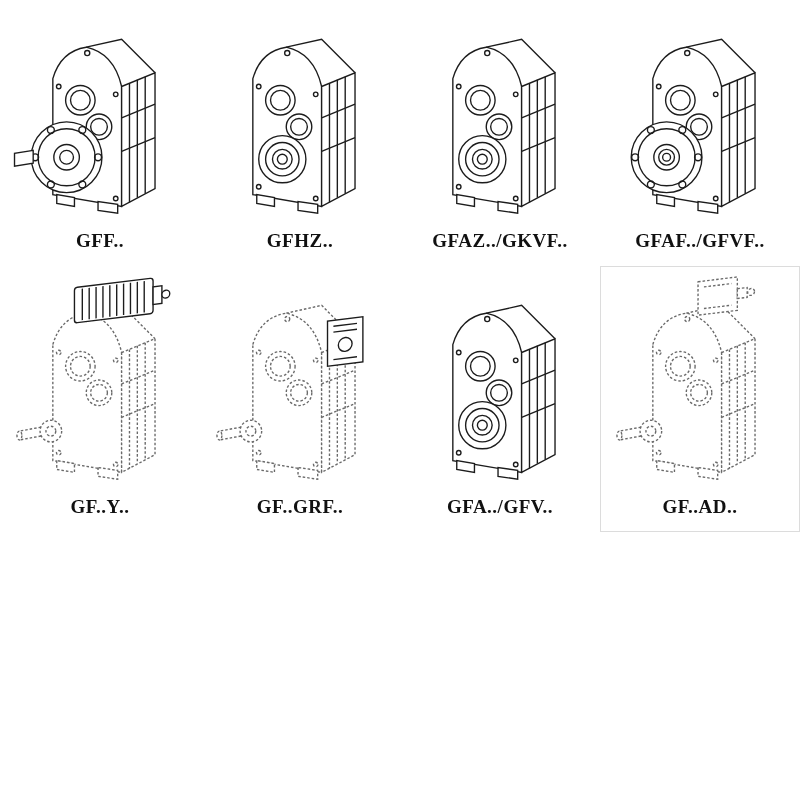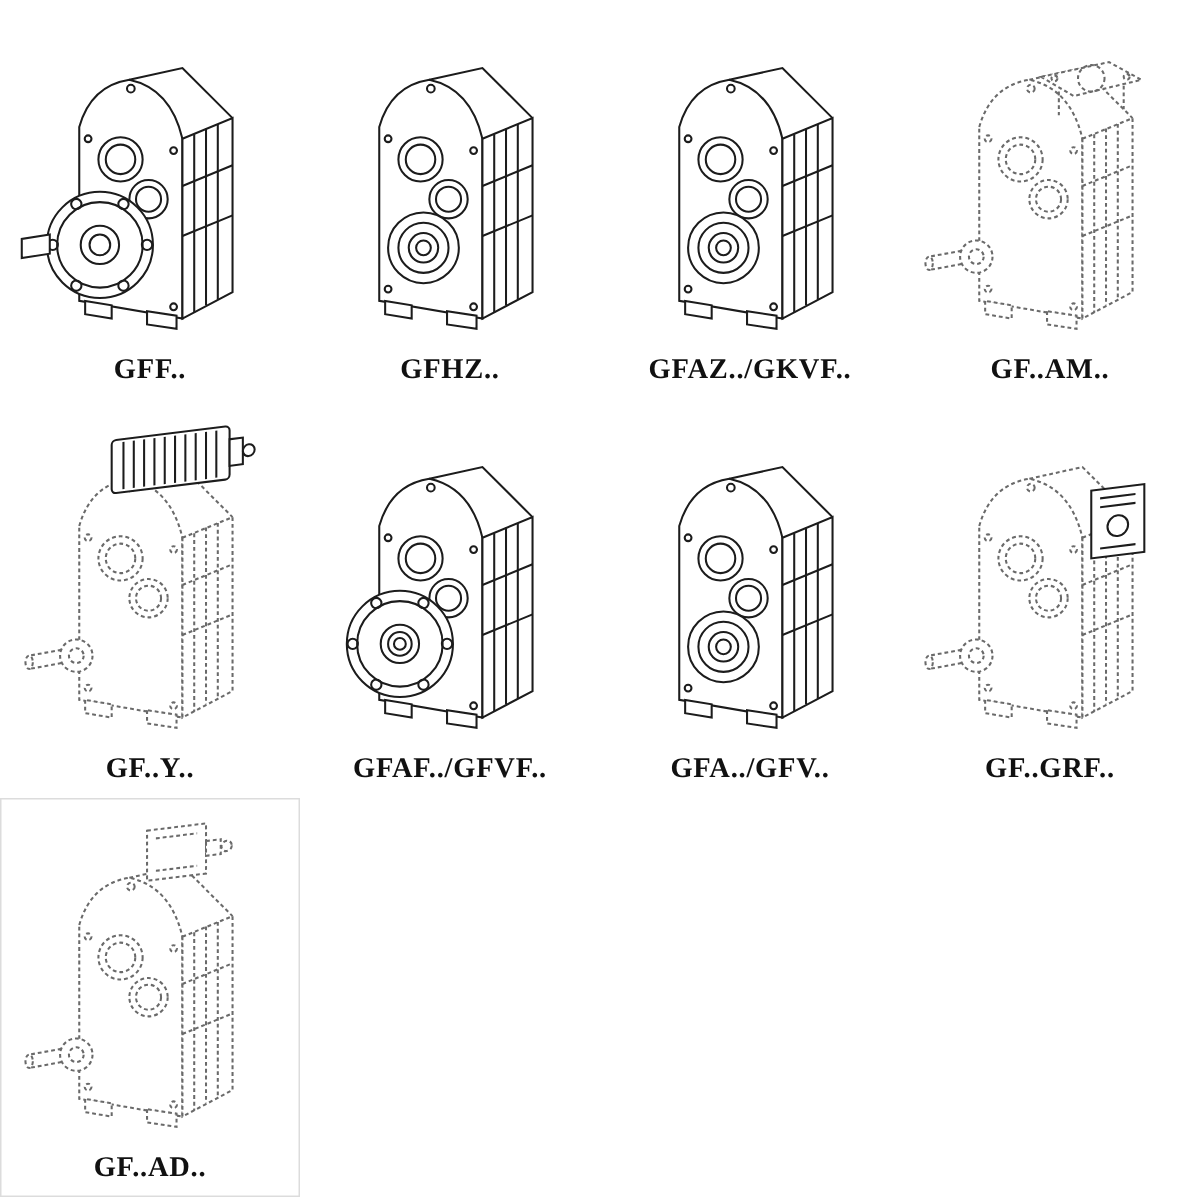--- a/index.html
+++ b/index.html
@@ -19,21 +19,20 @@
     grid-template-rows: repeat(3, 266px);
     width: 800px;
     height: 798px;
   }
   figure.cell {
     margin: 0;
     padding: 2px 0 4px 0;
     display: flex;
     flex-direction: column;
     align-items: center;
-    justify-content: flex-end;
     box-sizing: border-box;
   }
   figure.cell.framed {
     outline: 1px solid #dcdcdc;
     outline-offset: -1px;
   }
   svg.fig {
     width: 182px;
     height: 226px;
     flex: 0 0 auto;
@@ -180,56 +179,48 @@
     </figure>
     <figure class="cell">
       <svg class="fig" viewBox="0 0 180 230">
         <use href="#gb-body" class="solid"></use>
         <use href="#out-hollow" class="solid"></use>
       </svg>
       <figcaption class="label">GFAZ../GKVF..</figcaption>
     </figure>
     <figure class="cell">
       <svg class="fig" viewBox="0 0 180 230">
-        <use href="#gb-body" class="dashed"></use>
-        <use href="#out-shaft" class="dashed"></use>
-        <use href="#top-flange" class="dashed"></use>
-      </svg>
-      <figcaption class="label">GF..AM..</figcaption>
+        <use href="#gb-body" class="solid"></use>
+        <use href="#out-flange-hollow" class="solid"></use>
+      </svg>
+      <figcaption class="label">GFAF../GFVF..</figcaption>
     </figure>
     <figure class="cell">
       <svg class="fig" viewBox="0 0 180 230">
         <use href="#gb-body" class="dashed"></use>
         <use href="#out-shaft" class="dashed"></use>
         <use href="#motor-block" class="solid"></use>
       </svg>
       <figcaption class="label">GF..Y..</figcaption>
     </figure>
     <figure class="cell">
       <svg class="fig" viewBox="0 0 180 230">
-        <use href="#gb-body" class="solid"></use>
-        <use href="#out-flange-hollow" class="solid"></use>
-      </svg>
-      <figcaption class="label">GFAF../GFVF..</figcaption>
-    </figure>
-    <figure class="cell">
-      <svg class="fig" viewBox="0 0 180 230">
-        <use href="#gb-body" class="solid"></use>
-        <use href="#out-hollow" class="solid"></use>
-      </svg>
-      <figcaption class="label">GFA../GFV..</figcaption>
-    </figure>
-    <figure class="cell">
-      <svg class="fig" viewBox="0 0 180 230">
         <use href="#gb-body" class="dashed"></use>
         <use href="#out-shaft" class="dashed"></use>
         <use href="#side-box" class="solid"></use>
       </svg>
       <figcaption class="label">GF..GRF..</figcaption>
     </figure>
+    <figure class="cell">
+      <svg class="fig" viewBox="0 0 180 230">
+        <use href="#gb-body" class="solid"></use>
+        <use href="#out-hollow" class="solid"></use>
+      </svg>
+      <figcaption class="label">GFA../GFV..</figcaption>
+    </figure>
     <figure class="cell framed">
       <svg class="fig" viewBox="0 0 180 230">
         <use href="#gb-body" class="dashed"></use>
         <use href="#out-shaft" class="dashed"></use>
         <use href="#top-adapter" class="dashed"></use>
       </svg>
       <figcaption class="label">GF..AD..</figcaption>
     </figure>
   </main>
 

